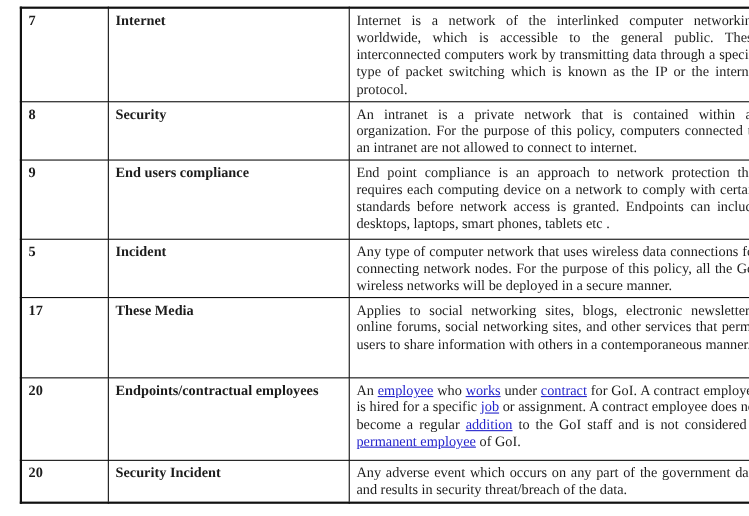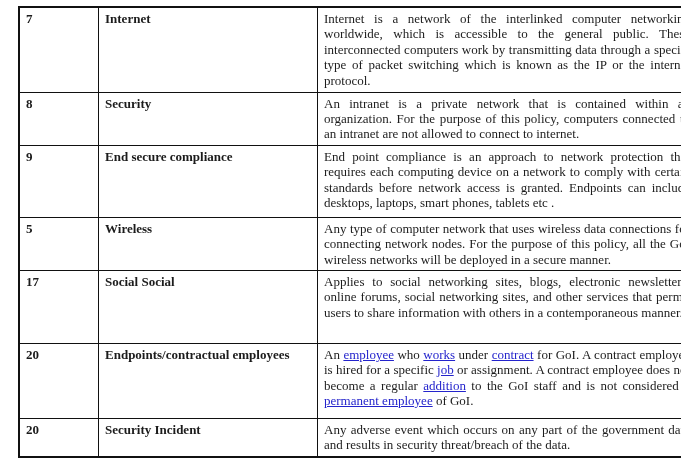--- a/index.html
+++ b/index.html
@@ -62,31 +62,31 @@
         <td class="col-term">Internet</td>
         <td class="col-def"><span>Internet is a network of the interlinked computer networking worldwide, which is accessible to the general public. These interconnected computers work by transmitting data through a special type of packet switching which is known as the IP or the internet protocol.</span></td>
       </tr>
       <tr style="height: 52px;">
         <td class="col-num">8</td>
         <td class="col-term">Security</td>
         <td class="col-def"><span>An intranet is a private network that is contained within an organization. For the purpose of this policy, computers connected to an intranet are not allowed to connect to internet.</span></td>
       </tr>
       <tr style="height: 72px;">
         <td class="col-num">9</td>
-        <td class="col-term">End secure compliance</td>
+        <td class="col-term">End users compliance</td>
         <td class="col-def"><span>End point compliance is an approach to network protection that requires each computing device on a network to comply with certain standards before network access is granted. Endpoints can include desktops, laptops, smart phones, tablets etc .</span></td>
       </tr>
       <tr style="height: 53px;">
         <td class="col-num">5</td>
-        <td class="col-term">Wireless</td>
+        <td class="col-term">Incident</td>
         <td class="col-def"><span>Any type of computer network that uses wireless data connections for connecting network nodes. For the purpose of this policy, all the GoI wireless networks will be deployed in a secure manner.</span></td>
       </tr>
       <tr style="height: 73px;">
         <td class="col-num">17</td>
-        <td class="col-term">Social Social</td>
+        <td class="col-term">These Media</td>
         <td class="col-def"><span>Applies to social networking sites, blogs, electronic newsletters, online forums, social networking sites, and other services that permit users to share information with others in a contemporaneous manner.</span></td>
       </tr>
       <tr style="height: 75px;">
         <td class="col-num">20</td>
         <td class="col-term">Endpoints/contractual employees</td>
         <td class="col-def"><span>An </span><a class="doclink" href="#" style="color: rgb(36, 36, 204);">employee</a><span> who </span><a class="doclink" href="#" style="color: rgb(36, 36, 204);">works</a><span> under </span><a class="doclink" href="#" style="color: rgb(36, 36, 204);">contract</a><span> for GoI. A contract employee is hired for a specific </span><a class="doclink" href="#" style="color: rgb(36, 36, 204);">job</a><span> or assignment. A contract employee does not become a regular </span><a class="doclink" href="#" style="color: rgb(36, 36, 204);">addition</a><span> to the GoI staff and is not considered a </span><a class="doclink" href="#" style="color: rgb(36, 36, 204);">permanent employee</a><span> of GoI.</span></td>
       </tr>
       <tr style="height: 37px;">
         <td class="col-num">20</td>
         <td class="col-term">Security Incident</td>

